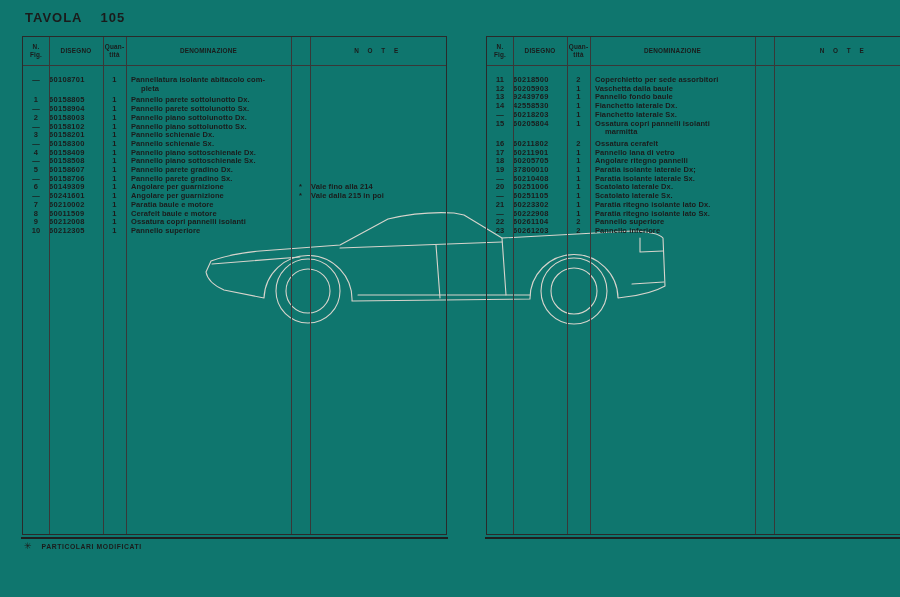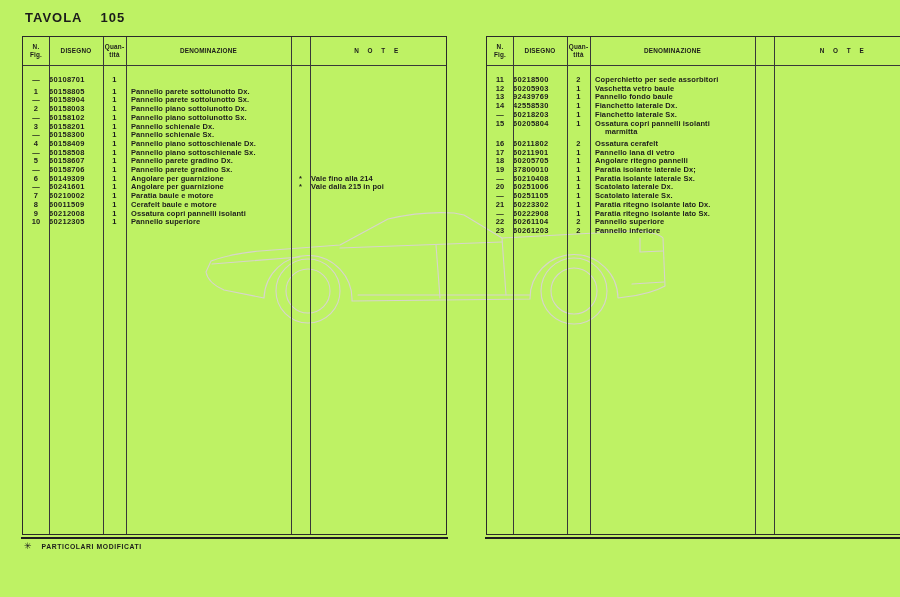--- a/index.html
+++ b/index.html
@@ -1,17 +1,17 @@
 <!DOCTYPE html>
 <html><head>
 <meta charset="utf-8">
 <style>
   html,body{margin:0;padding:0;background:#e8e6e1;}
   #page{
-    position:relative;width:900px;height:597px;background:#bef264;
+    position:relative;width:900px;height:597px;background:#0f766e;
     font-family:"Liberation Sans","DejaVu Sans",sans-serif;color:#1b1b1b;
     overflow:hidden;
   }
   
   #title{position:absolute;left:25px;top:10px;font-size:13px;font-weight:bold;letter-spacing:1px;}
   #title .num{margin-left:18px;}
   
   #watermark{position:absolute;left:200px;top:194px;z-index:0;}
   
   .ptable{position:absolute;top:36px;height:499px;z-index:1;border:1.4px solid #2a2a2a;box-sizing:border-box;background:transparent;}
@@ -77,20 +77,22 @@
 tità</div>
       <div class="cell">DENOMINAZIONE</div>
       <div class="cell"></div>
       <div class="cell note-head">N O T E</div>
     </div>
     <div class="tbody">
         <div class="trow gap-after">
           <div class="cell c-fig">—</div>
           <div class="cell c-disegno">60108701</div>
           <div class="cell c-qty">1</div>
+          <div class="cell c-denom">Pannellatura isolante abitacolo com-
+pleta</div>
           <div class="cell c-star"></div>
           <div class="cell c-note"></div>
         </div>
         <div class="trow">
           <div class="cell c-fig">1</div>
           <div class="cell c-disegno">60158805</div>
           <div class="cell c-qty">1</div>
           <div class="cell c-denom">Pannello parete sottolunotto Dx.</div>
           <div class="cell c-star"></div>
           <div class="cell c-note"></div>
@@ -241,21 +243,21 @@
           <div class="cell c-disegno">60218500</div>
           <div class="cell c-qty">2</div>
           <div class="cell c-denom">Coperchietto per sede assorbitori</div>
           <div class="cell c-star"></div>
           <div class="cell c-note"></div>
         </div>
         <div class="trow">
           <div class="cell c-fig">12</div>
           <div class="cell c-disegno">60205903</div>
           <div class="cell c-qty">1</div>
-          <div class="cell c-denom">Vaschetta vetro baule</div>
+          <div class="cell c-denom">Vaschetta dalla baule</div>
           <div class="cell c-star"></div>
           <div class="cell c-note"></div>
         </div>
         <div class="trow">
           <div class="cell c-fig">13</div>
           <div class="cell c-disegno">92439769</div>
           <div class="cell c-qty">1</div>
           <div class="cell c-denom">Pannello fondo baule</div>
           <div class="cell c-star"></div>
           <div class="cell c-note"></div>

